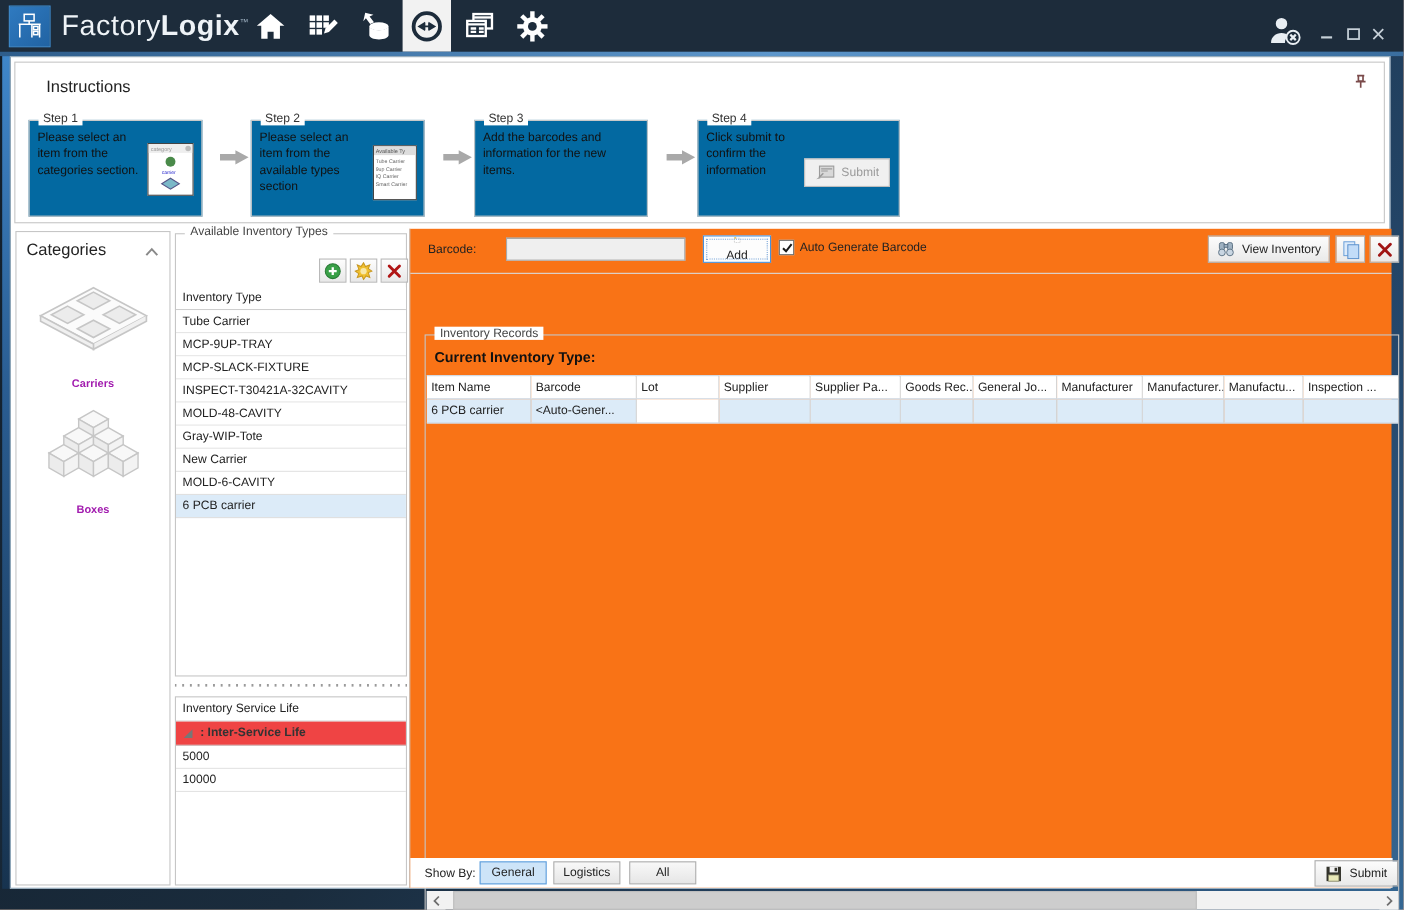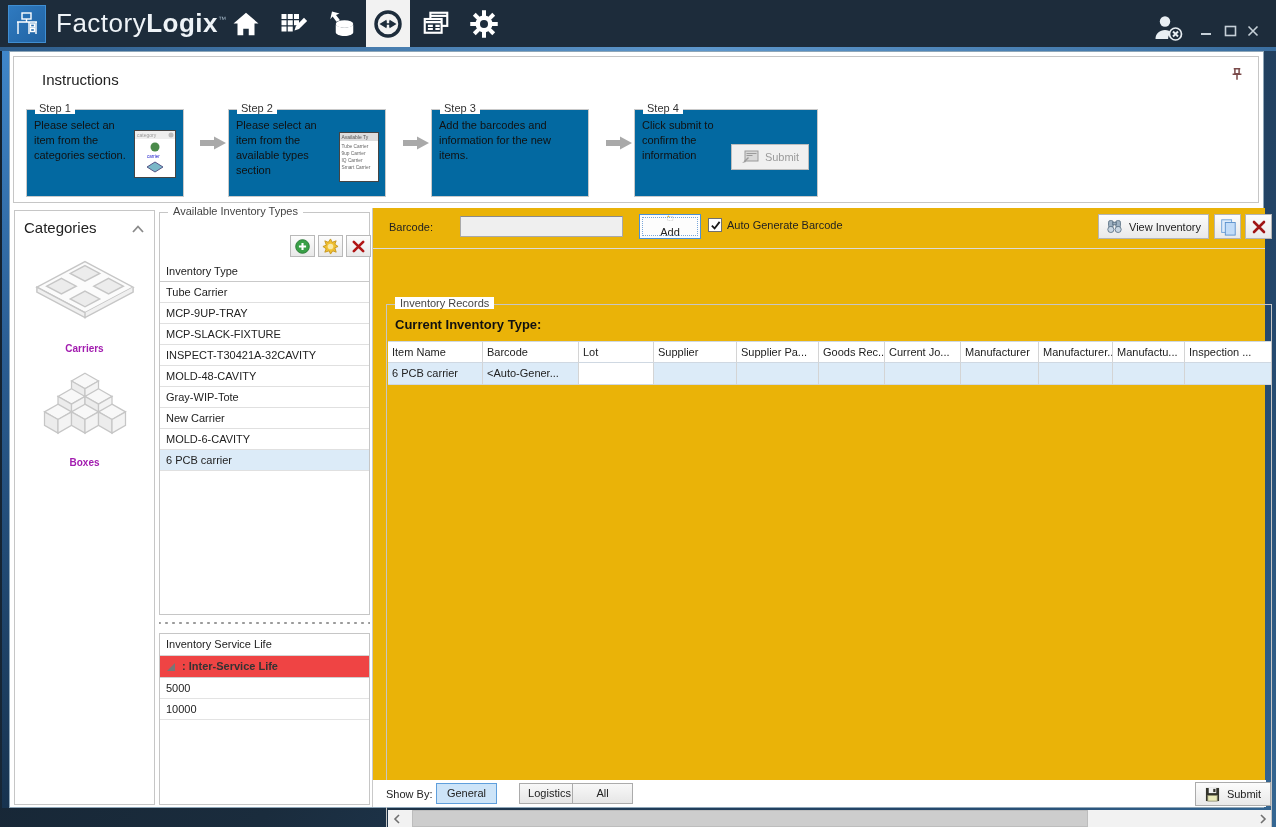--- a/index.html
+++ b/index.html
@@ -62,21 +62,21 @@
 
   
   #service-life { left:149px; top:581px; width:211px; height:172px; }
   #sl-header { height:22px; line-height:21px; padding-left:6px; border-bottom:1px solid #d4d4d4; }
   .sl-group { height:22px; line-height:21px; background:#ef4444; border-bottom:1px solid #cfcfcf;
     font-weight:700; color:#333; display:flex; align-items:center; cursor:pointer; }
   .sl-group svg { margin:0 6px 0 6px; }
   .sl-value { height:21px; line-height:20px; padding-left:6px; border-bottom:1px solid #e3e3e3; cursor:text; }
 
   
-  #main { position:absolute; left:362px; top:156px; width:893px; height:599px; border-left:1px solid #c9c9c9; background:#eab308; }
+  #main { position:absolute; left:362px; top:156px; width:893px; height:599px; border-left:1px solid #c9c9c9; background:#f97316; }
   #main-toolbar { position:absolute; left:0; top:0; width:100%; height:41px; border-bottom:1px solid #dadada; }
   #barcode-label { position:absolute; left:16px; top:13px; }
   #barcode-input { position:absolute; left:87px; top:8px; width:163px; height:21px; background:#efefef;
     border:1px solid #a9a9a9; border-top-color:#8a8a8a; }
   #add-btn { position:absolute; left:266px; top:6px; width:62px; height:25px; background:#fdfdfd;
     border:1px solid #4a90d9; display:flex; align-items:center; justify-content:center; gap:5px; cursor:pointer;flex-direction:column; }
   #add-btn .inner { position:absolute; inset:2px; border:1px dotted #7aa7d9; }
   #auto-gen { position:absolute; left:335px; top:10px; display:flex; align-items:center; gap:5px; cursor:pointer; }
   .checkbox { width:14px; height:14px; background:#fff; border:1px solid #707070; display:flex; align-items:center; justify-content:center; }
   .tb-btn { position:absolute; top:6px; height:25px; border:1px solid #b5b5b5; background:linear-gradient(#fcfcfc,#e9e9e9);
@@ -440,21 +440,21 @@
       <div id="records-heading">Current Inventory Type:</div>
 
       <div id="grid">
         <div class="g-row g-head">
           <div class="g-cell" style="width:95px">Item Name</div>
           <div class="g-cell" style="width:96px">Barcode</div>
           <div class="g-cell" style="width:75px">Lot</div>
           <div class="g-cell" style="width:83px">Supplier</div>
           <div class="g-cell" style="width:82px">Supplier Pa...</div>
           <div class="g-cell" style="width:66px">Goods Rec...</div>
-          <div class="g-cell" style="width:76px">Current Jo...</div>
+          <div class="g-cell" style="width:76px">General Jo...</div>
           <div class="g-cell" style="width:78px">Manufacturer</div>
           <div class="g-cell" style="width:74px">Manufacturer...</div>
           <div class="g-cell" style="width:72px">Manufactu...</div>
           <div class="g-cell" style="width:86px;border-right:none">Inspection ...</div>
         </div>
         <div class="g-row g-data">
           <div class="g-cell" style="width:95px">6 PCB carrier</div>
           <div class="g-cell" style="width:96px">&lt;Auto-Gener...</div>
           <div class="g-cell focus" style="width:75px"></div>
           <div class="g-cell" style="width:83px"></div>
@@ -479,21 +479,21 @@
           <svg width="8" height="10" viewBox="0 0 8 10">
               <path d="M2 1l4 4-4 4" fill="none" stroke="#707070" stroke-width="1.6"></path>
             </svg>
         </div>
       </div>
     </div>
 
     <div id="footer">
       <span id="showby-label">Show By:</span>
       <div class="filter-btn active" style="left:63px">General</div>
-      <div class="filter-btn" style="left:146px">Logistics</div>
+      <div class="filter-btn" style="left:130px">Logistics</div>
       <div class="filter-btn" style="left:199px">All</div>
       <div id="submit-btn">
         <svg width="15" height="15" viewBox="0 0 16 16">
           <rect x="1" y="1" width="14" height="14" fill="#33332b"></rect>
           <rect x="4" y="1" width="8" height="5.5" fill="#f2f2f2"></rect>
           <rect x="8.8" y="2" width="2.4" height="3.4" fill="#33332b"></rect>
           <rect x="3" y="9" width="10" height="6" fill="#e9e9b8" stroke="#8a8a6a" stroke-width=".8"></rect>
           </svg>
         <span>Submit</span>
       </div>

